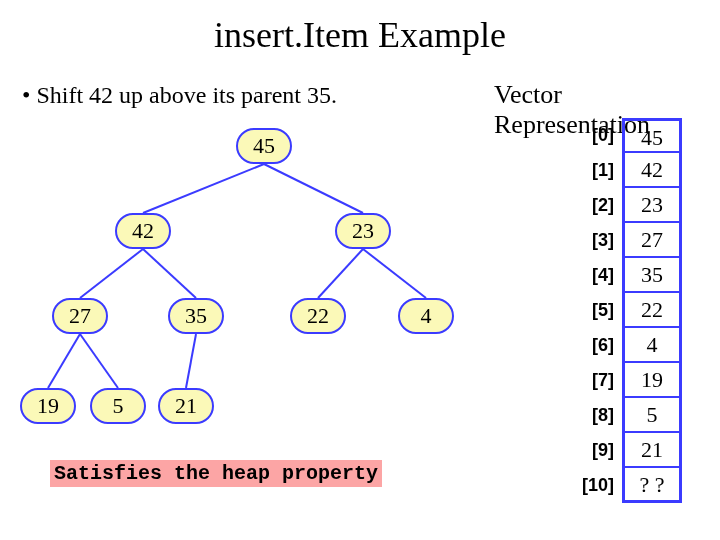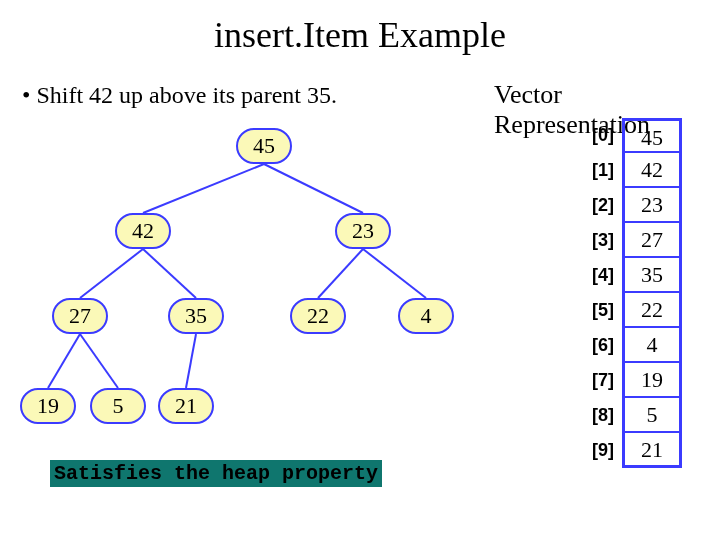--- a/index.html
+++ b/index.html
@@ -44,21 +44,21 @@
   }
   svg.edges { position: absolute; left: 0; top: 0; pointer-events: none; }
 
   .satisfies {
     position: absolute;
     left: 50px;
     top: 460px;
     font-family: "Courier New", monospace;
     font-size: 20px;
     font-weight: bold;
-    background: #0f766e;
+    background: #fca5a5;
     padding: 2px 4px;
   }
 
   
   .vec {
     position: absolute;
     right: 38px;
     top: 118px;
   }
   .vec-row {
@@ -155,13 +155,17 @@
       <div class="cell">19</div>
     </div>
     <div class="vec-row">
       <div class="idx">[8]</div>
       <div class="cell">5</div>
     </div>
     <div class="vec-row">
       <div class="idx">[9]</div>
       <div class="cell">21</div>
     </div>
+    <div class="vec-row">
+      <div class="idx">[10]</div>
+      <div class="cell">? ?</div>
+    </div>
   </div>
 
 </body></html>

